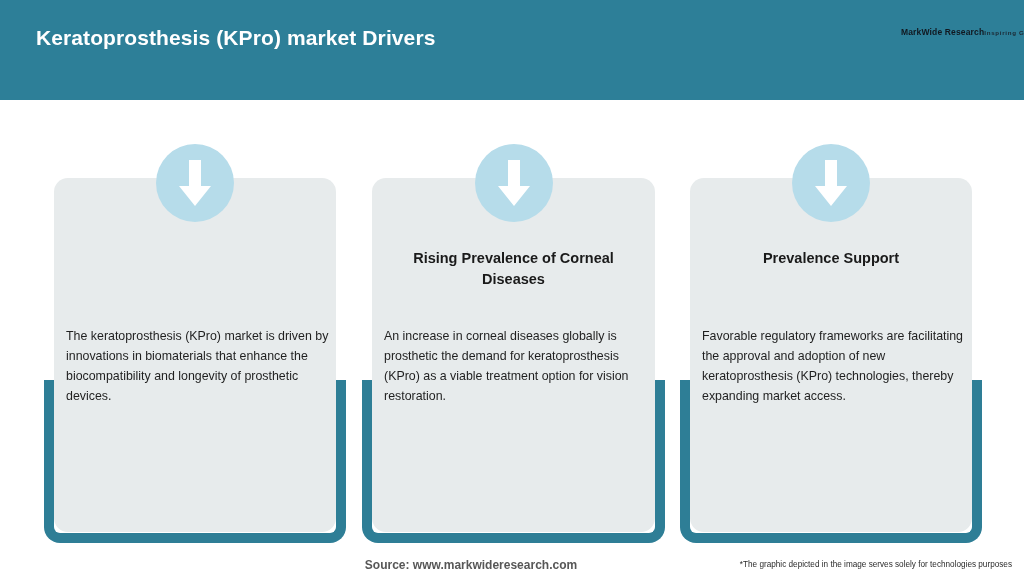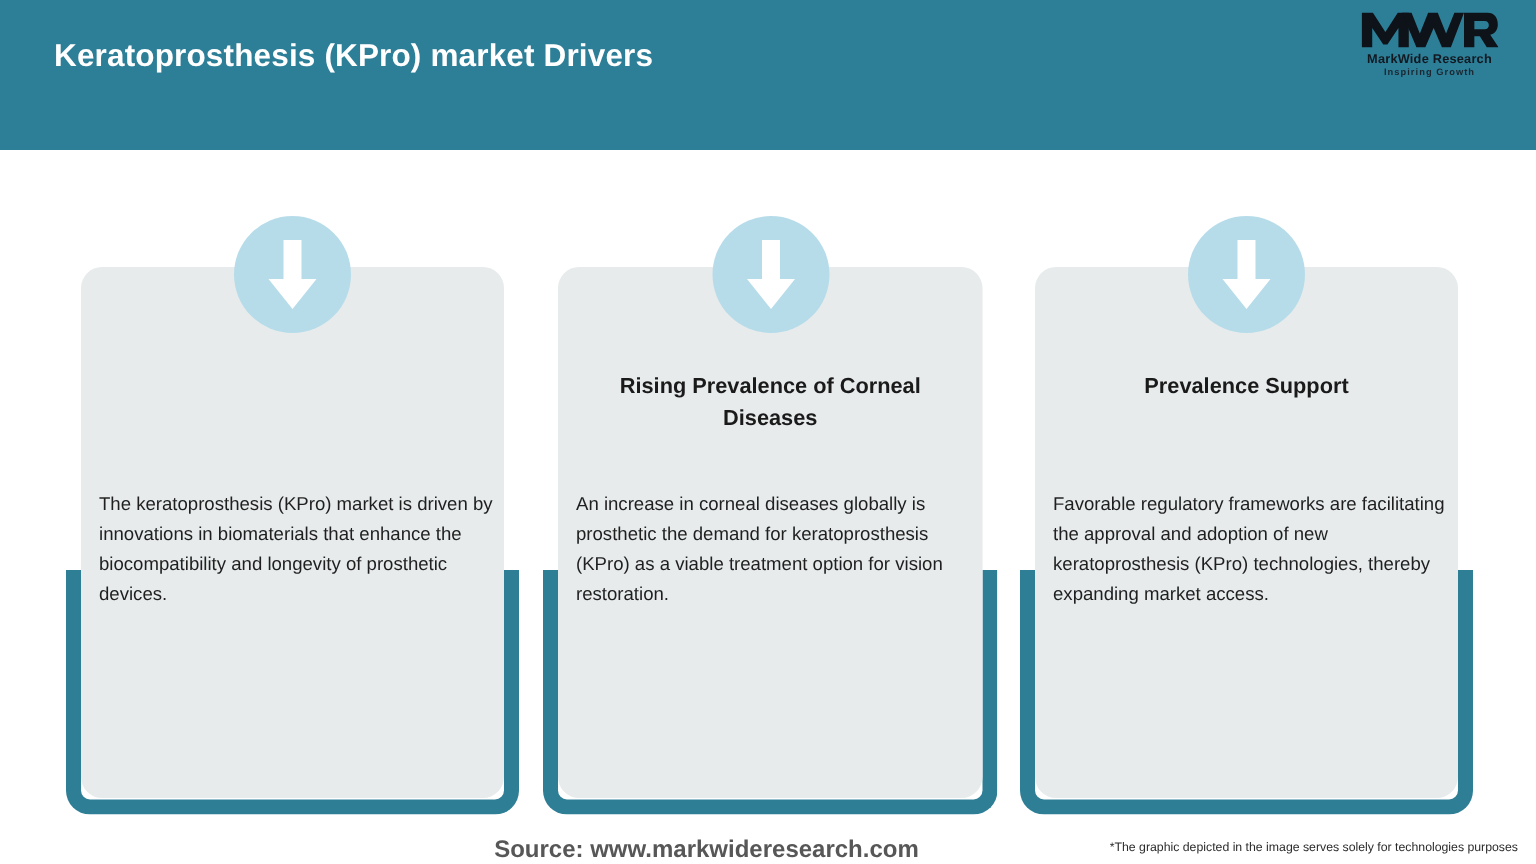--- a/index.html
+++ b/index.html
@@ -36,21 +36,21 @@
   }
 
   
   .logo-block {
     position: absolute;
     right: 19px;
     top: 6px;
     width: 104px;
     height: 52px;
     display: flex;
-    flex-direction: column;
+    flex-direction: row;
     align-items: center;
     justify-content: flex-start;
   }
   .logo-mark {
     width: 92px;
     height: 28px;
     display: block;
   }
   .logo-name {
     font-size: 8.5px;
@@ -153,21 +153,21 @@
     text-align: left;
   }
 
   
   .footer-source {
     position: absolute;
     left: 0;
     top: 558px;
     width: 942px;
     text-align: center;
-    font-size: 16px;
+    font-size: 12px;
     font-weight: bold;
     color: #575757;
   }
   .footer-disclaimer {
     position: absolute;
     right: 12px;
     top: 560px;
     font-size: 8.2px;
     color: #2b2b2b;
     white-space: nowrap;

